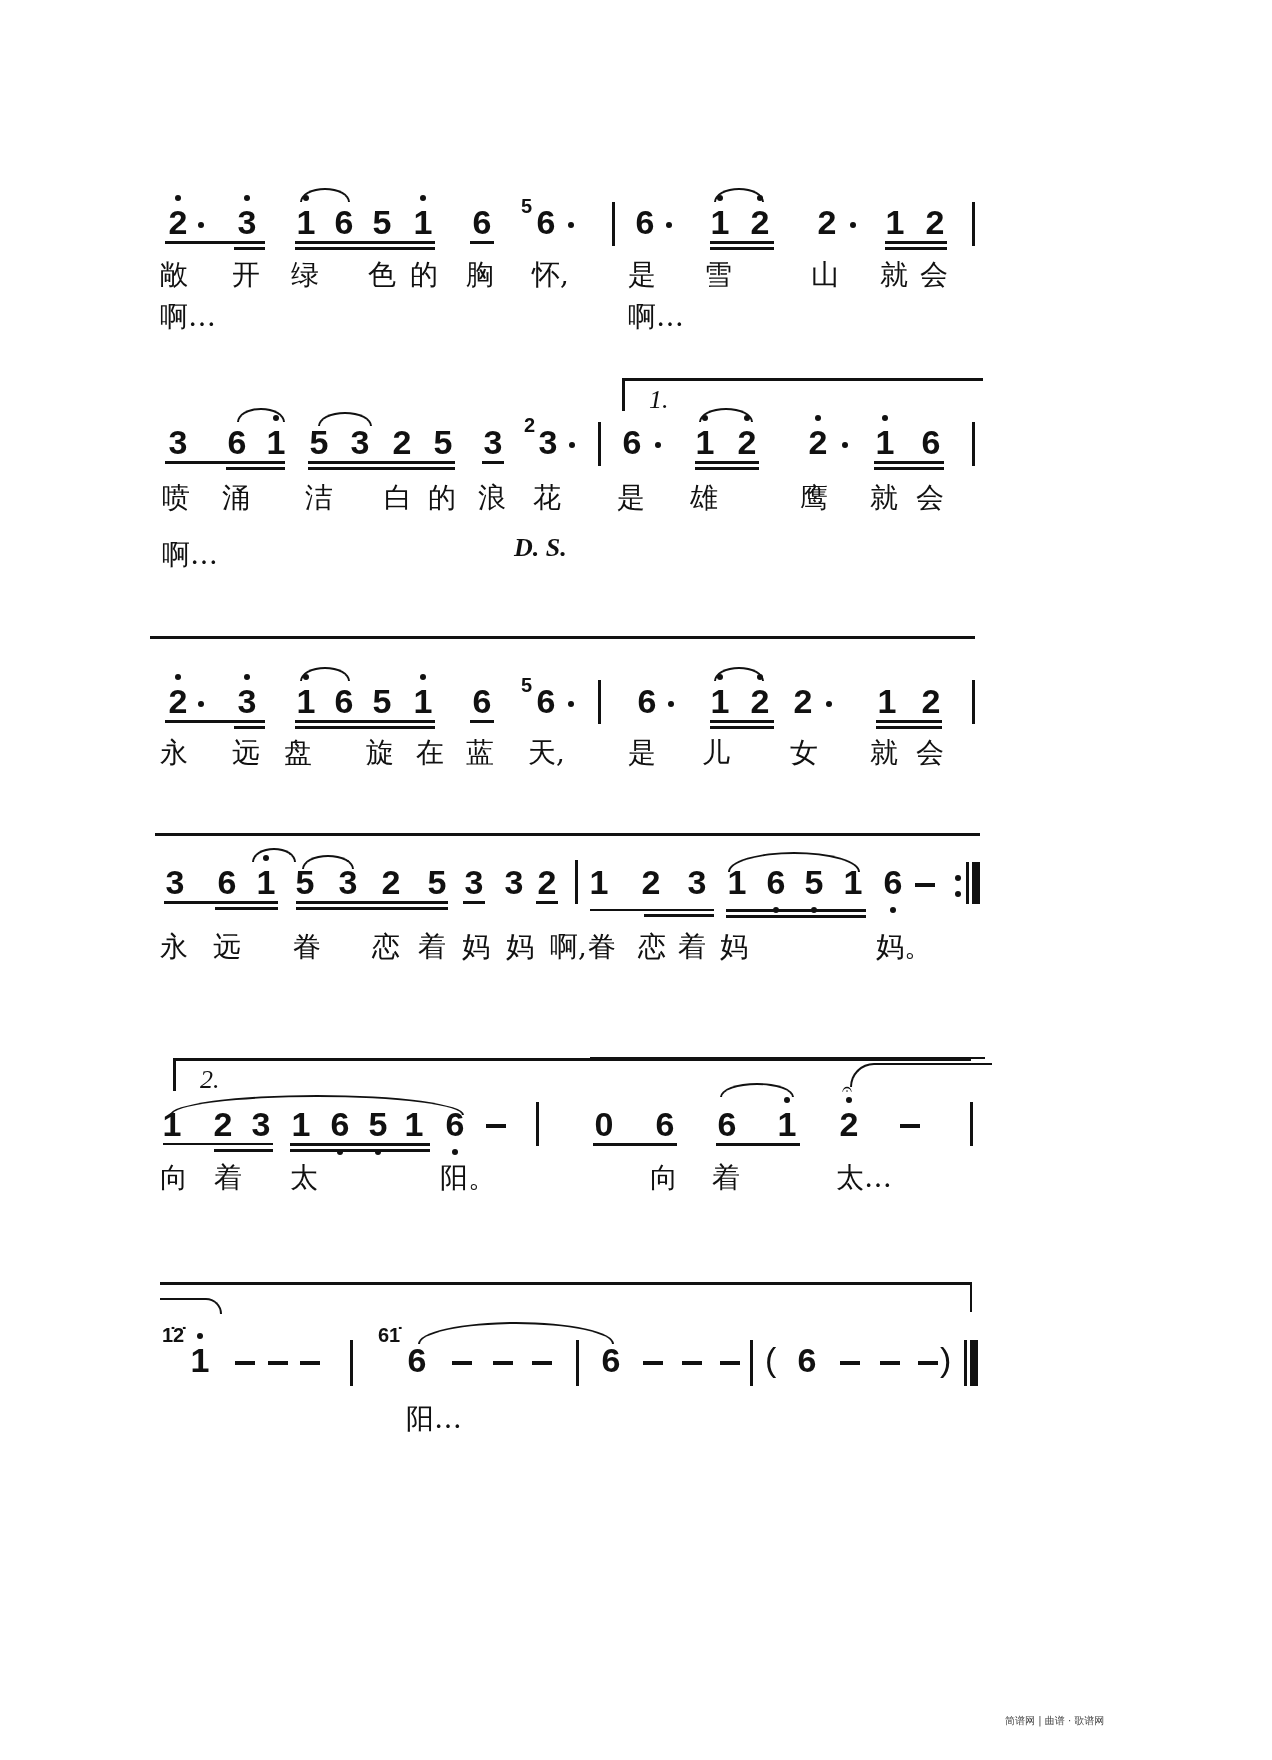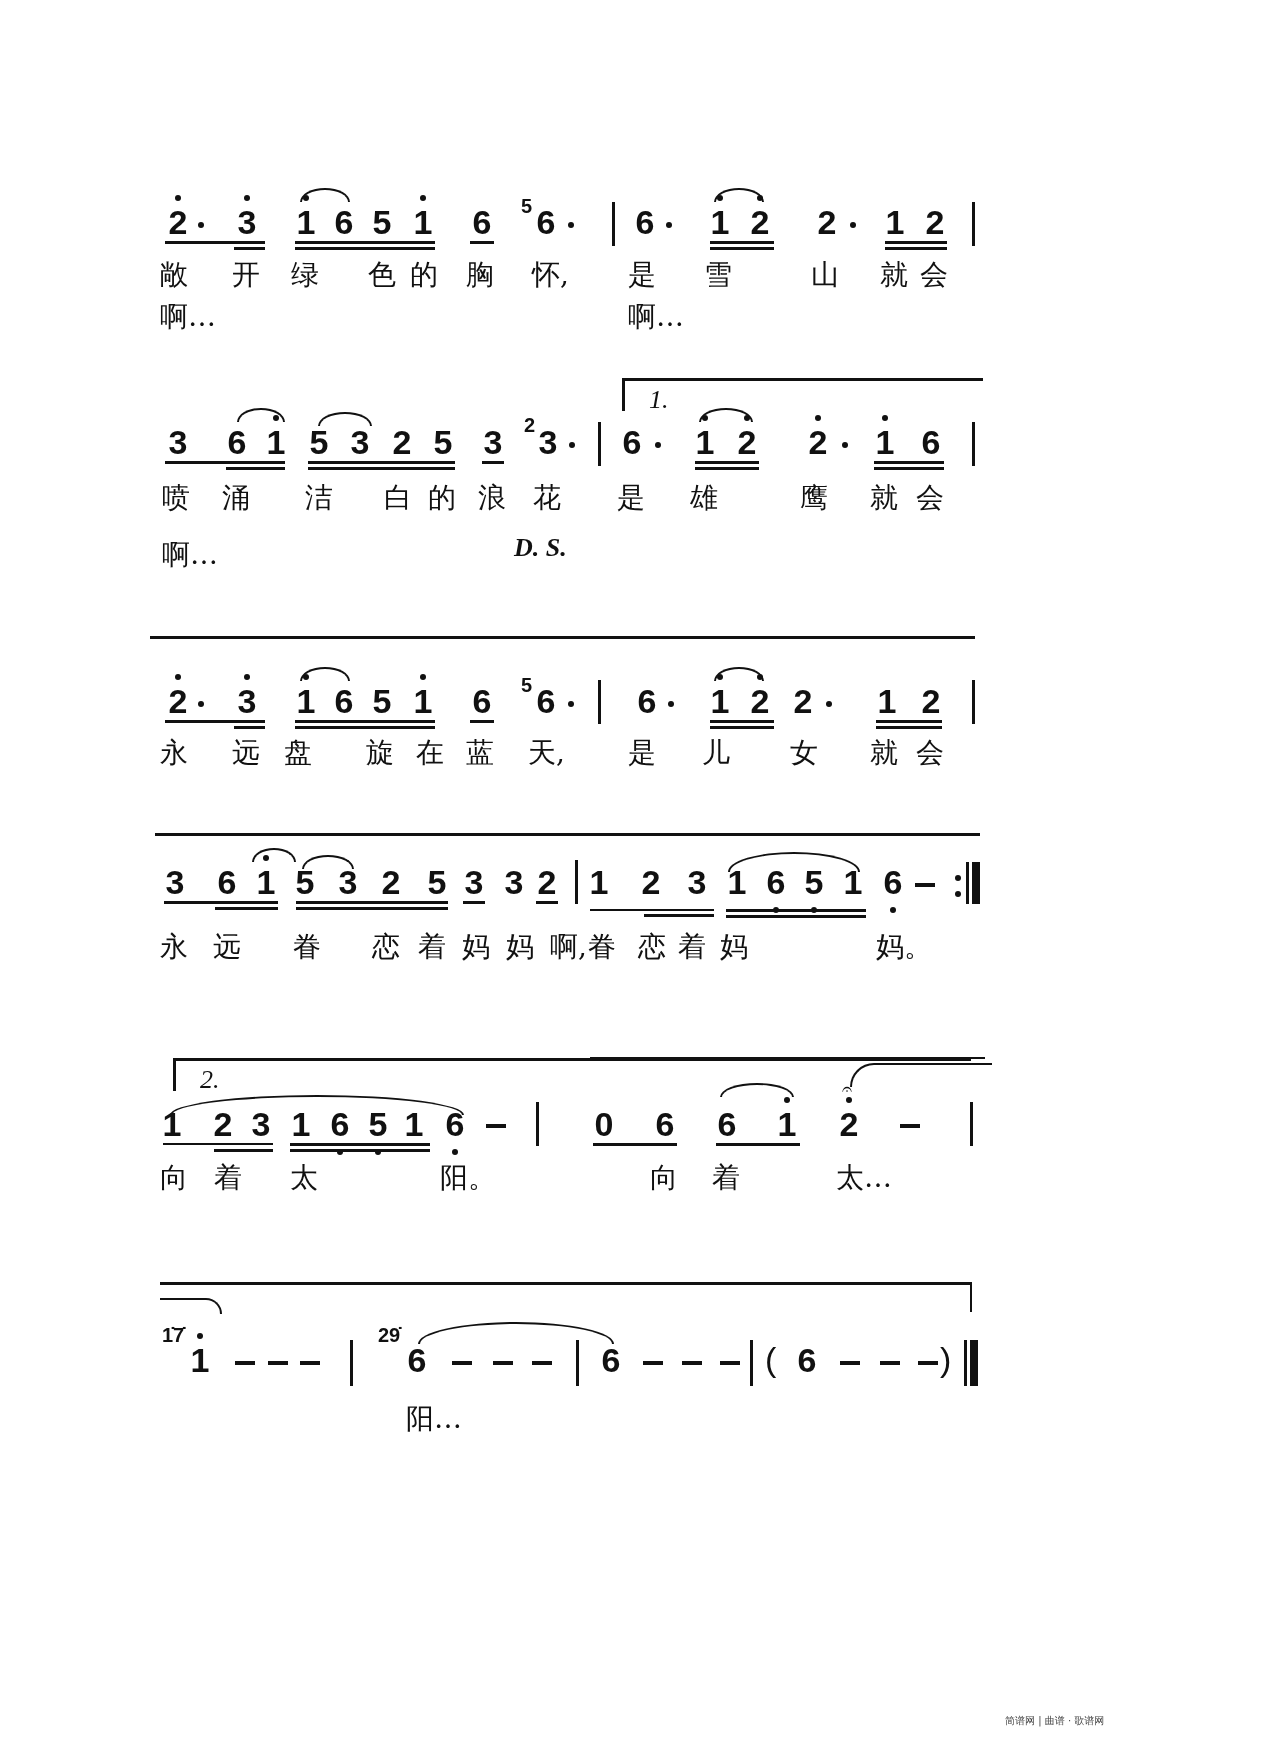--- a/index.html
+++ b/index.html
@@ -291,28 +291,28 @@
   <span class="lyric" style="left:650px;top:1163px">向</span>
   <span class="lyric" style="left:712px;top:1163px">着</span>
   <span class="lyric" style="left:836px;top:1163px">太…</span>
 </div>
 
 <div class="hline" style="left:160px;top:1282px;width:812px"></div>
 <div class="bar" style="left:970px;top:1282px;height:30px;width:2px"></div>
 
 <div>
   <div class="slur" style="left:160px;top:1298px;width:60px;height:14px;border-left:none;border-radius:0 60px 0 0"></div>
-  <span class="graceTxt" style="left:162px;top:1325px">1̇7̇</span>
+  <span class="graceTxt" style="left:162px;top:1325px">1̇2̇</span>
   <span class="note dot-up" style="left:185px;top:1343px">1</span>
   <div class="dash" style="left:235px;top:1361px"></div>
   <div class="dash" style="left:268px;top:1361px"></div>
   <div class="dash" style="left:300px;top:1361px"></div>
   <div class="bar" style="left:350px;top:1340px;height:46px"></div>
 
-  <span class="graceTxt" style="left:378px;top:1325px">29̇</span>
+  <span class="graceTxt" style="left:378px;top:1325px">61̇</span>
   <span class="note" style="left:402px;top:1343px">6</span>
   <div class="slur" style="left:418px;top:1322px;width:192px;height:20px"></div>
   <div class="dash" style="left:452px;top:1361px"></div>
   <div class="dash" style="left:493px;top:1361px"></div>
   <div class="dash" style="left:532px;top:1361px"></div>
   <div class="bar" style="left:576px;top:1340px;height:46px"></div>
 
   <span class="note" style="left:596px;top:1343px">6</span>
   <div class="dash" style="left:643px;top:1361px"></div>
   <div class="dash" style="left:682px;top:1361px"></div>

